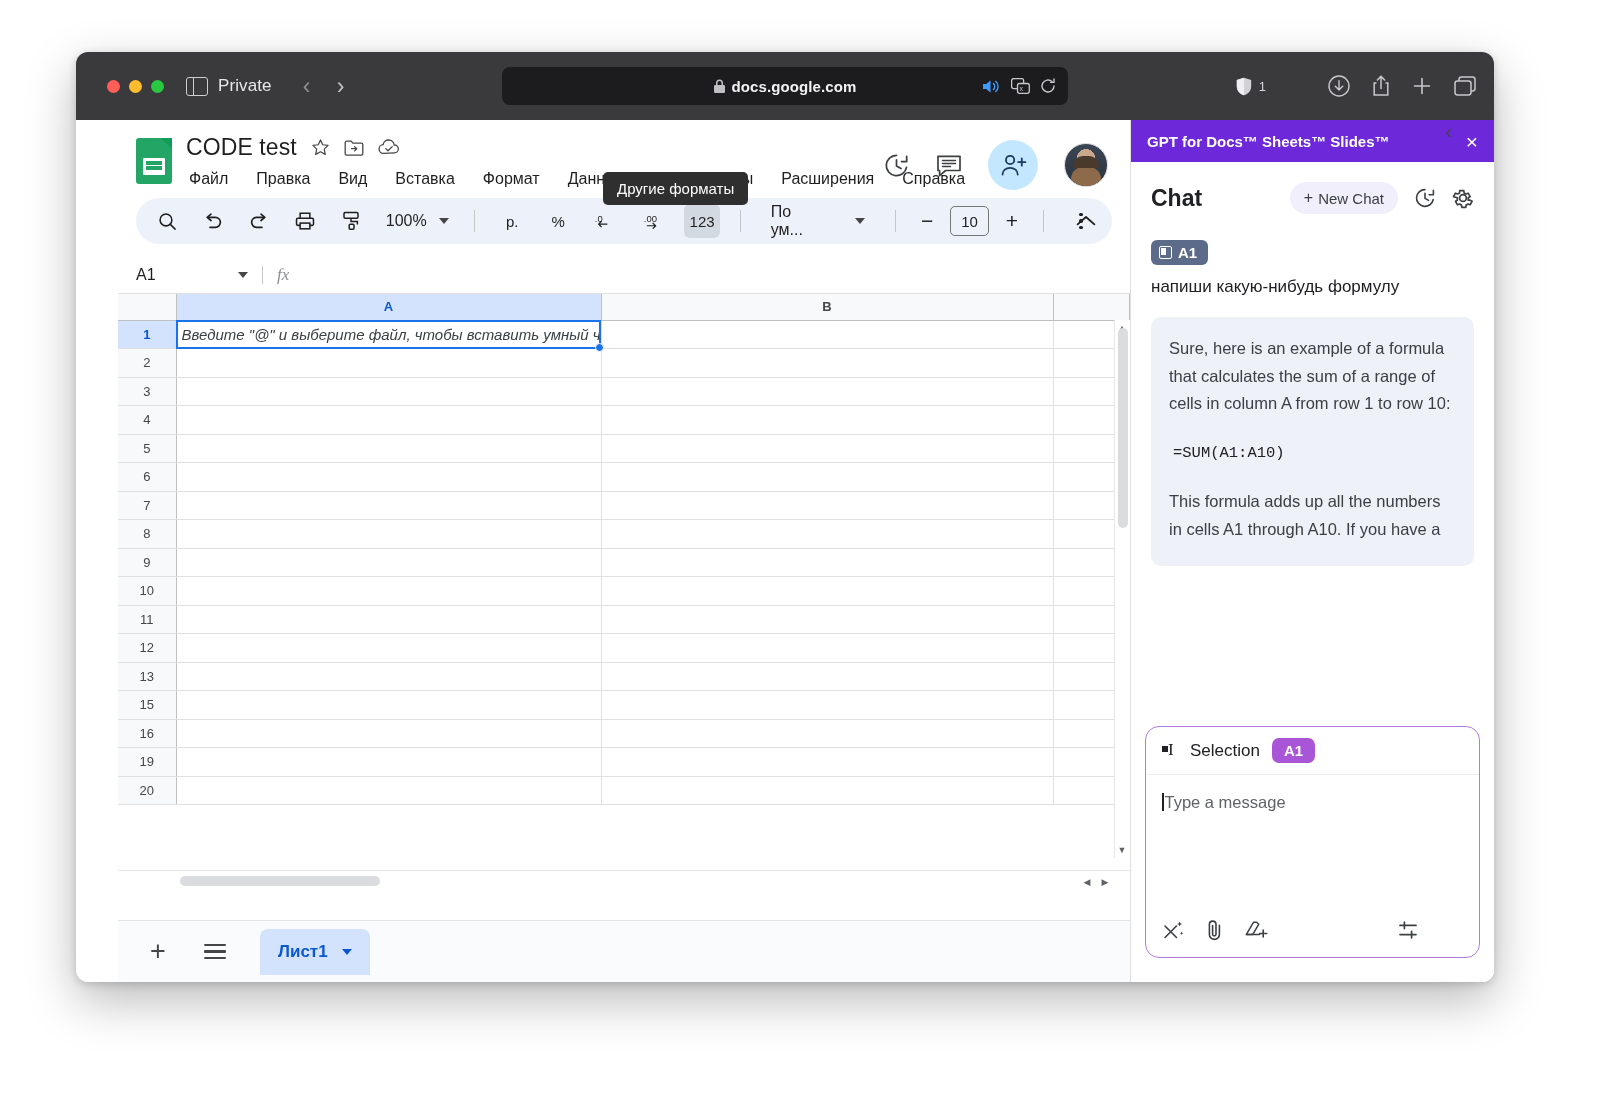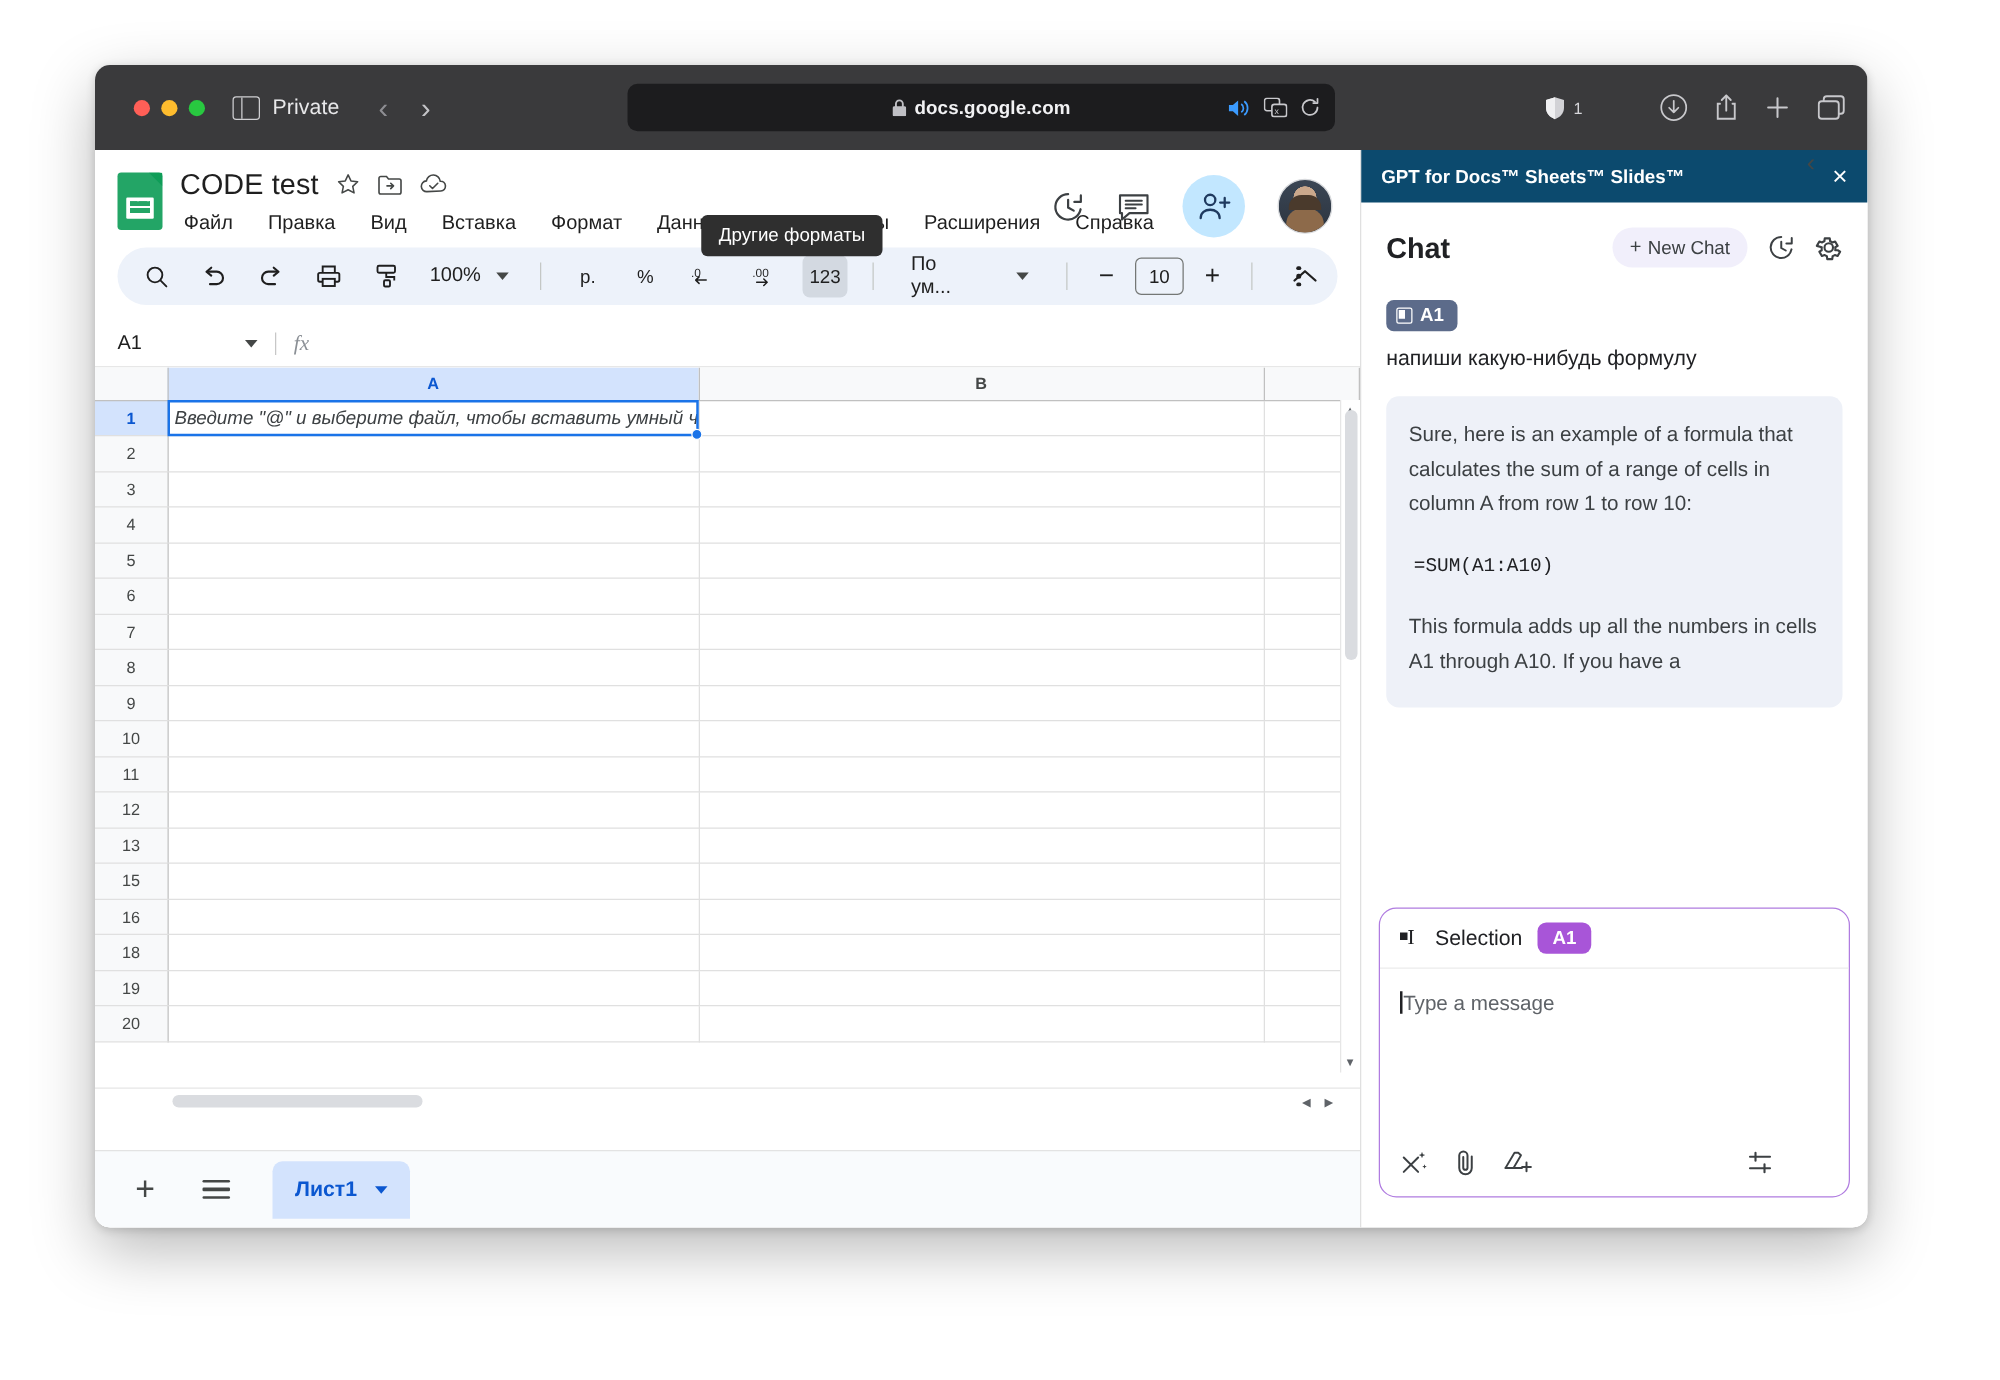--- a/index.html
+++ b/index.html
@@ -81,20 +81,21 @@
   }
   .shield-group { display: flex; align-items: center; gap: 7px; margin-right: 40px; }
   .shield-count { color: #d6d6da; font-size: 13px; }
 
   
   .app {
     position: relative;
     height: 862px;
     background: #ffffff;
     display: flex;
+    margin-left: 42px;
   }
   .app-main { width: 1012px; position: relative; background: #fff; }
 
   .docs-header {
     height: 78px; display: flex; align-items: flex-start;
     padding: 14px 0 0 18px; position: relative;
   }
   .sheets-logo {
     width: 36px; height: 46px; position: relative; margin-right: 14px; margin-top: 4px;
   }
@@ -272,21 +273,21 @@
   .collapse-right {
     position: absolute; right: 42px; color: #444746; font-size: 20px;
   }
 
   
   .panel {
     width: 406px; background: #fff; border-left: 1px solid #e0e0e0;
     display: flex; flex-direction: column; position: relative;
   }
   .panel-head {
-    height: 42px; background: #0c4a6e; display: flex; align-items: center;
+    height: 42px; background: #6d28d9; display: flex; align-items: center;
     justify-content: space-between; padding: 0 16px;
   }
   .panel-title { color: #fff; font-size: 15px; font-weight: 700; }
   .panel-x { color: #fff; font-size: 21px; line-height: 1; font-weight: 300; }
 
   .chat-head {
     height: 72px; display: flex; align-items: center; padding: 0 20px; gap: 16px;
   }
   .chat-title { font-size: 23px; color: #202124; font-weight: 700; flex: 1; }
   .newchat {
@@ -694,26 +695,20 @@
                   <td class="cell"></td>
                 </tr>
             <tr>
                   <td class="rowhead">15</td>
                   <td class="cell"></td>
                   <td class="cell"></td>
                   <td class="cell"></td>
                 </tr>
             <tr>
                   <td class="rowhead">16</td>
-                  <td class="cell"></td>
-                  <td class="cell"></td>
-                  <td class="cell"></td>
-                </tr>
-            <tr>
-                  <td class="rowhead">18</td>
                   <td class="cell"></td>
                   <td class="cell"></td>
                   <td class="cell"></td>
                 </tr>
             <tr>
                   <td class="rowhead">19</td>
                   <td class="cell"></td>
                   <td class="cell"></td>
                   <td class="cell"></td>
                 </tr>

